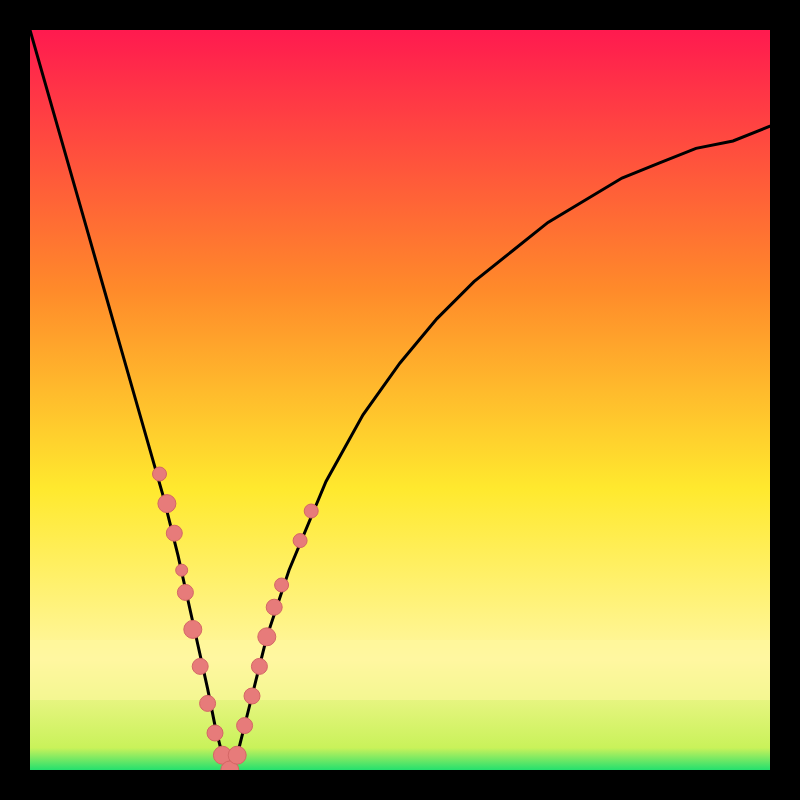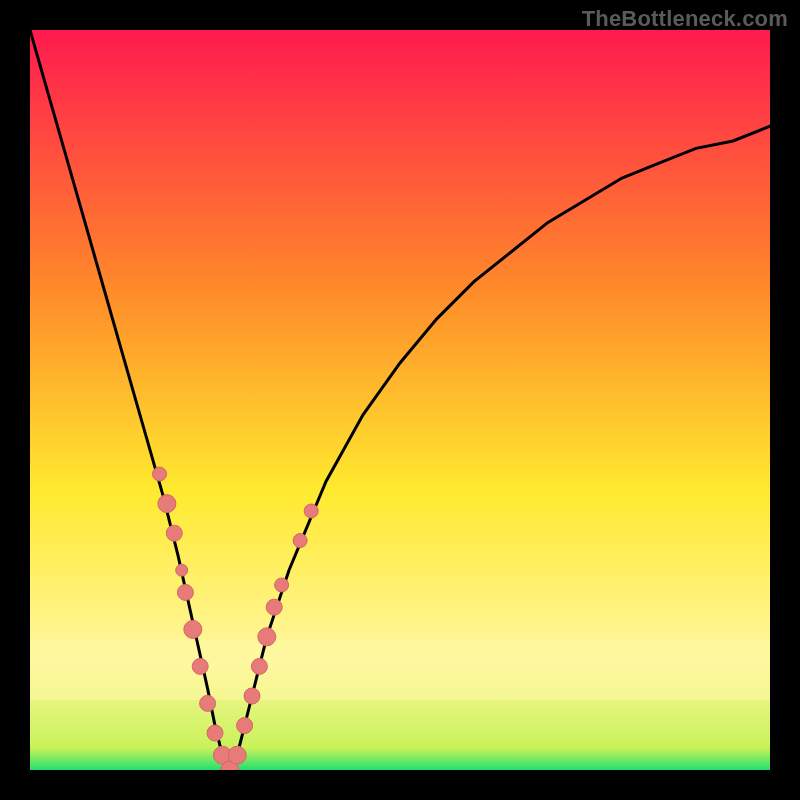--- a/index.html
+++ b/index.html
@@ -35,21 +35,20 @@
     font-weight: 600;
     letter-spacing: 0.2px;
     font-family: Arial, sans-serif;
   }
   svg { display: block; }
 </style>
 </head>
 <body>
 
 <div class="frame">
-  <div class="watermark">TheBottleneck.com</div>
   <div class="plot-area">
     <svg id="chart-svg" width="740" height="740" viewBox="0 0 740 740">
       <defs>
         <linearGradient id="bg-grad" x1="0" y1="0" x2="0" y2="1">
           <stop id="g0" offset="0%" stop-color="#ff1a4f"></stop>
           <stop id="g1" offset="35%" stop-color="#ff8a2a"></stop>
           <stop id="g2" offset="62%" stop-color="#ffe92e"></stop>
           <stop id="g3" offset="85%" stop-color="#fff7a0"></stop>
           <stop id="g4" offset="97%" stop-color="#c9f25a"></stop>
           <stop id="g5" offset="100%" stop-color="#24e06e"></stop>

